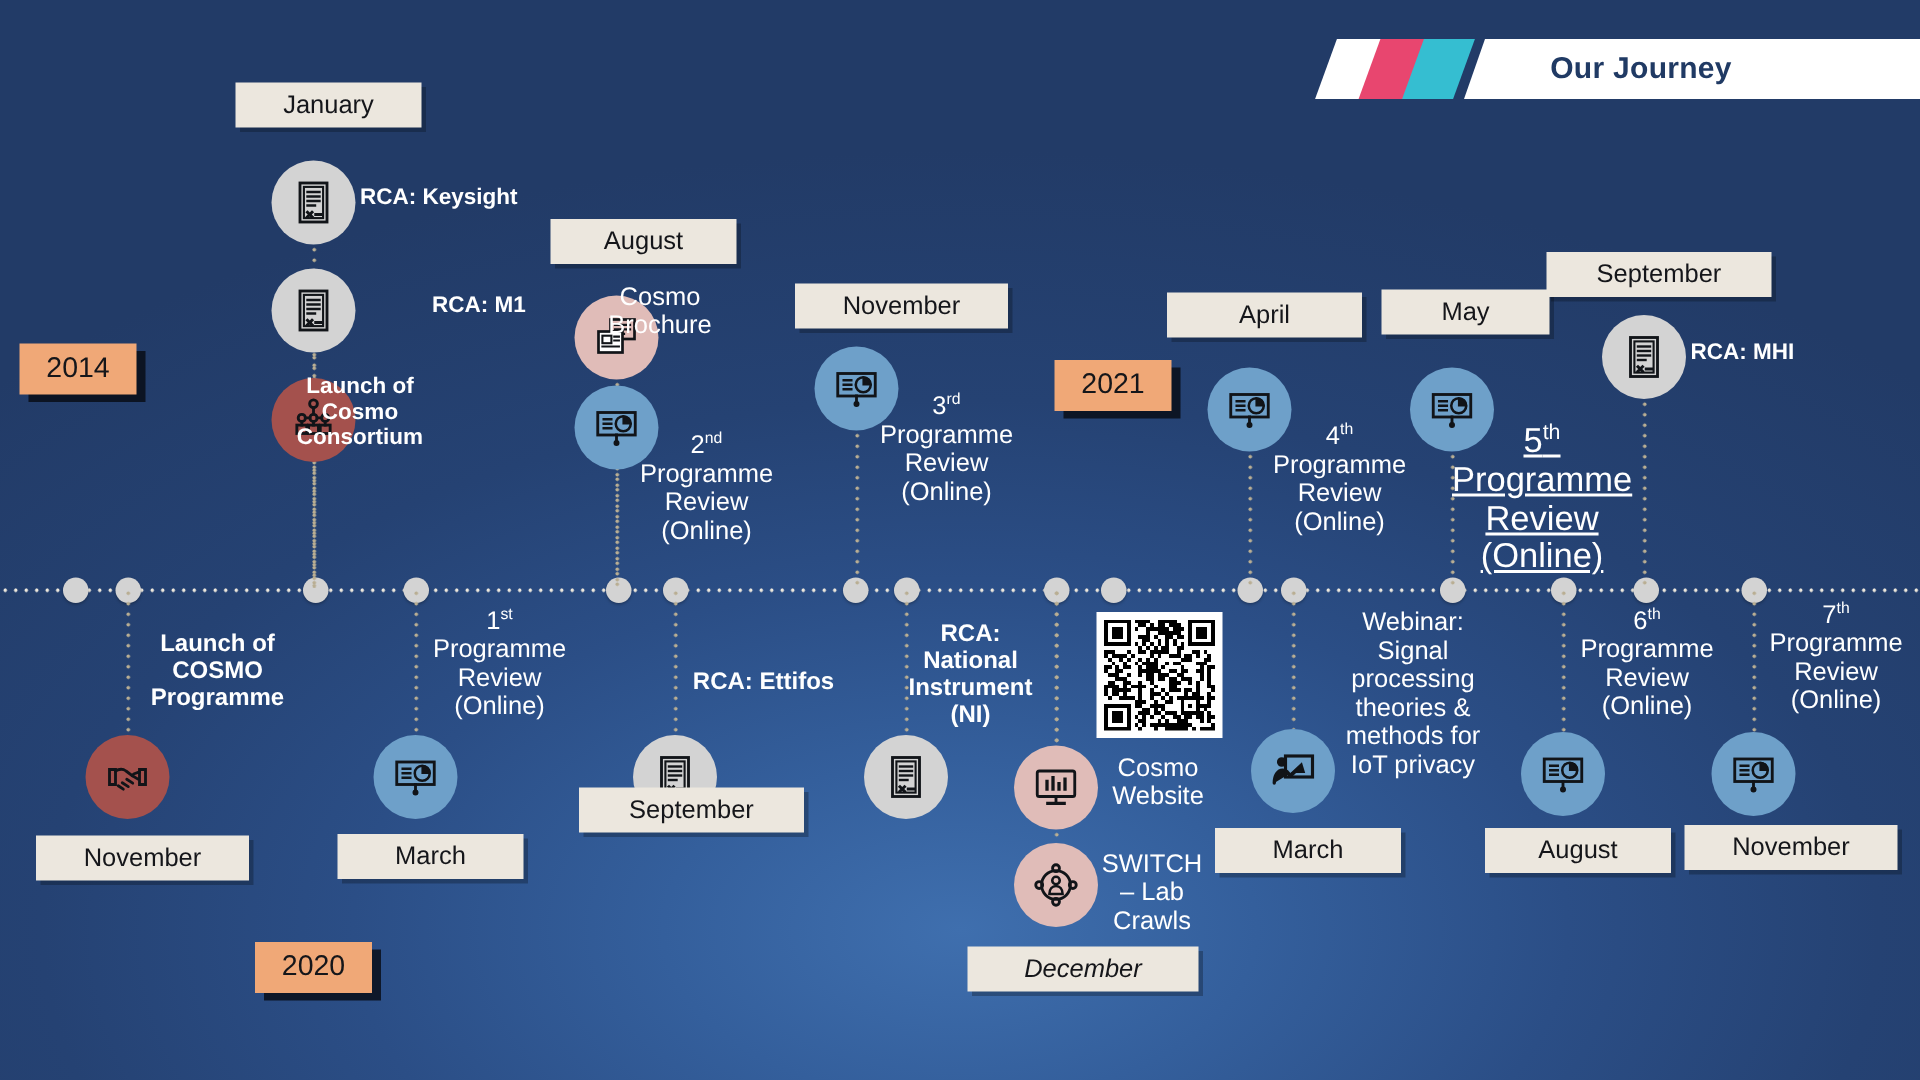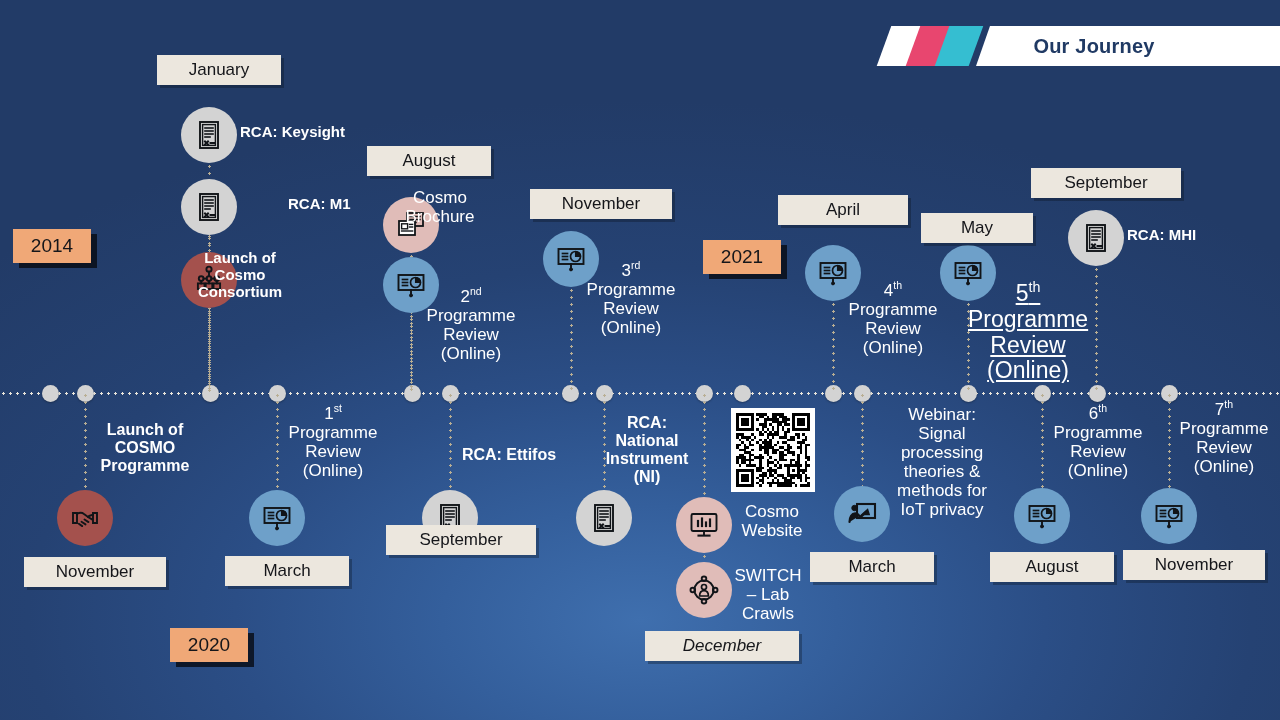--- a/index.html
+++ b/index.html
@@ -415,21 +415,21 @@
       <div class="lbl" style="font-size: 17px; width: 90px; top: 566px; left: 723px; text-align: center;">SWITCH<br>– Lab<br>Crawls</div>
       <div class="lbl" style="font-size: 17px; width: 120px; top: 405px; left: 882px;">Webinar:<br>Signal<br>processing<br>theories &amp;<br>methods for<br>IoT privacy</div>
       <div class="lbl" style="font-size: 17px; width: 120px; top: 404px; left: 1038px;">6<sup>th</sup><br>Programme<br>Review<br>(Online)</div>
       <div class="lbl" style="font-size: 17px; width: 120px; top: 400px; left: 1164px;">7<sup>th</sup><br>Programme<br>Review<br>(Online)</div>
     </div>
   <div id="chips">
       <div class="chip" style="width: 104px; left: 157px; top: 55px;">January</div>
       <div class="chip" style="width: 104px; left: 367px; top: 146px;">August</div>
       <div class="chip" style="width: 122px; left: 530px; top: 189px;">November</div>
       <div class="chip" style="width: 110px; left: 778px; top: 195px;">April</div>
-      <div class="chip" style="width: 92px; left: 921px; top: 193px; margin-top: 20px;">May</div>
+      <div class="chip" style="width: 92px; left: 921px; top: 193px;">May</div>
       <div class="chip" style="width: 130px; left: 1031px; top: 168px;">September</div>
       <div class="chip" style="width: 122px; left: 24px; top: 557px;">November</div>
       <div class="chip" style="width: 104px; left: 225px; top: 556px;">March</div>
       <div class="chip" style="width: 130px; left: 386px; top: 525px;">September</div>
       <div class="chip" style="width: 134px; left: 645px; top: 631px; font-style: italic;">December</div>
       <div class="chip" style="width: 104px; left: 810px; top: 552px;">March</div>
       <div class="chip" style="width: 104px; left: 990px; top: 552px;">August</div>
       <div class="chip" style="width: 122px; left: 1123px; top: 550px;">November</div>
     </div>
   <div id="years">

